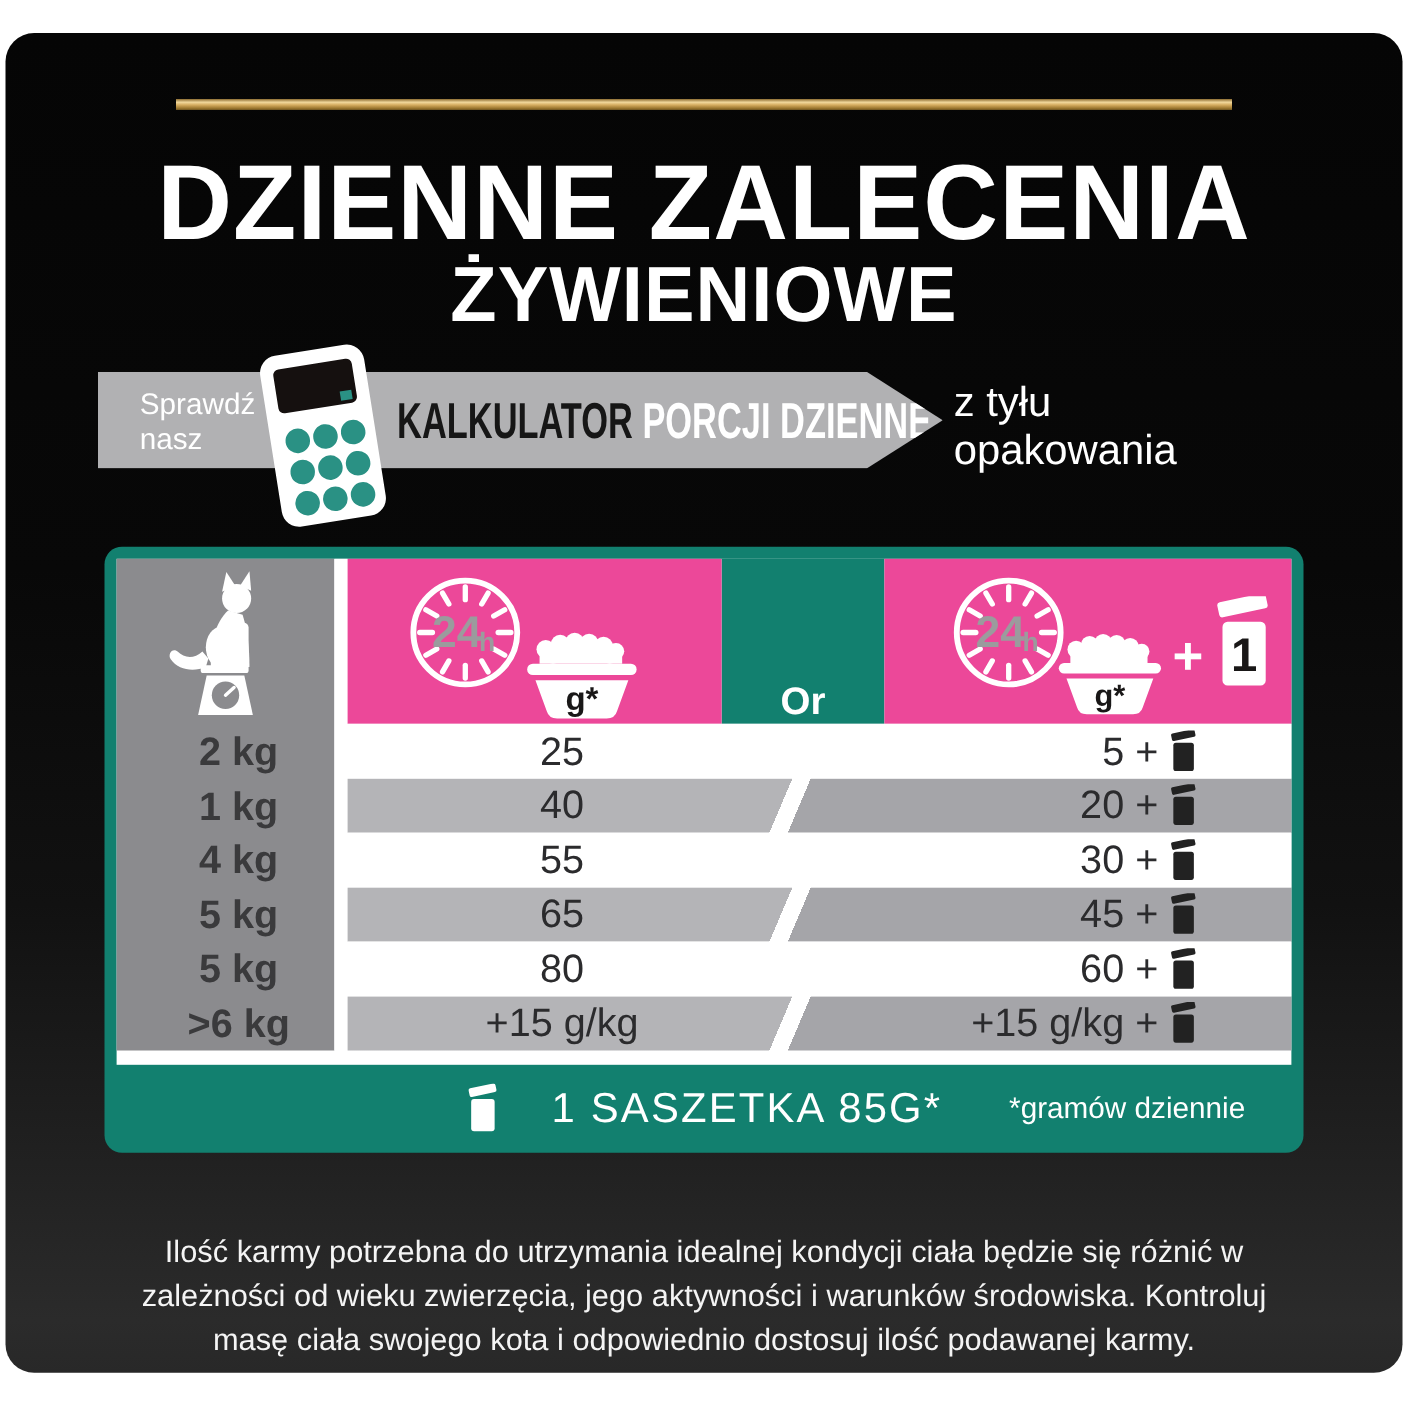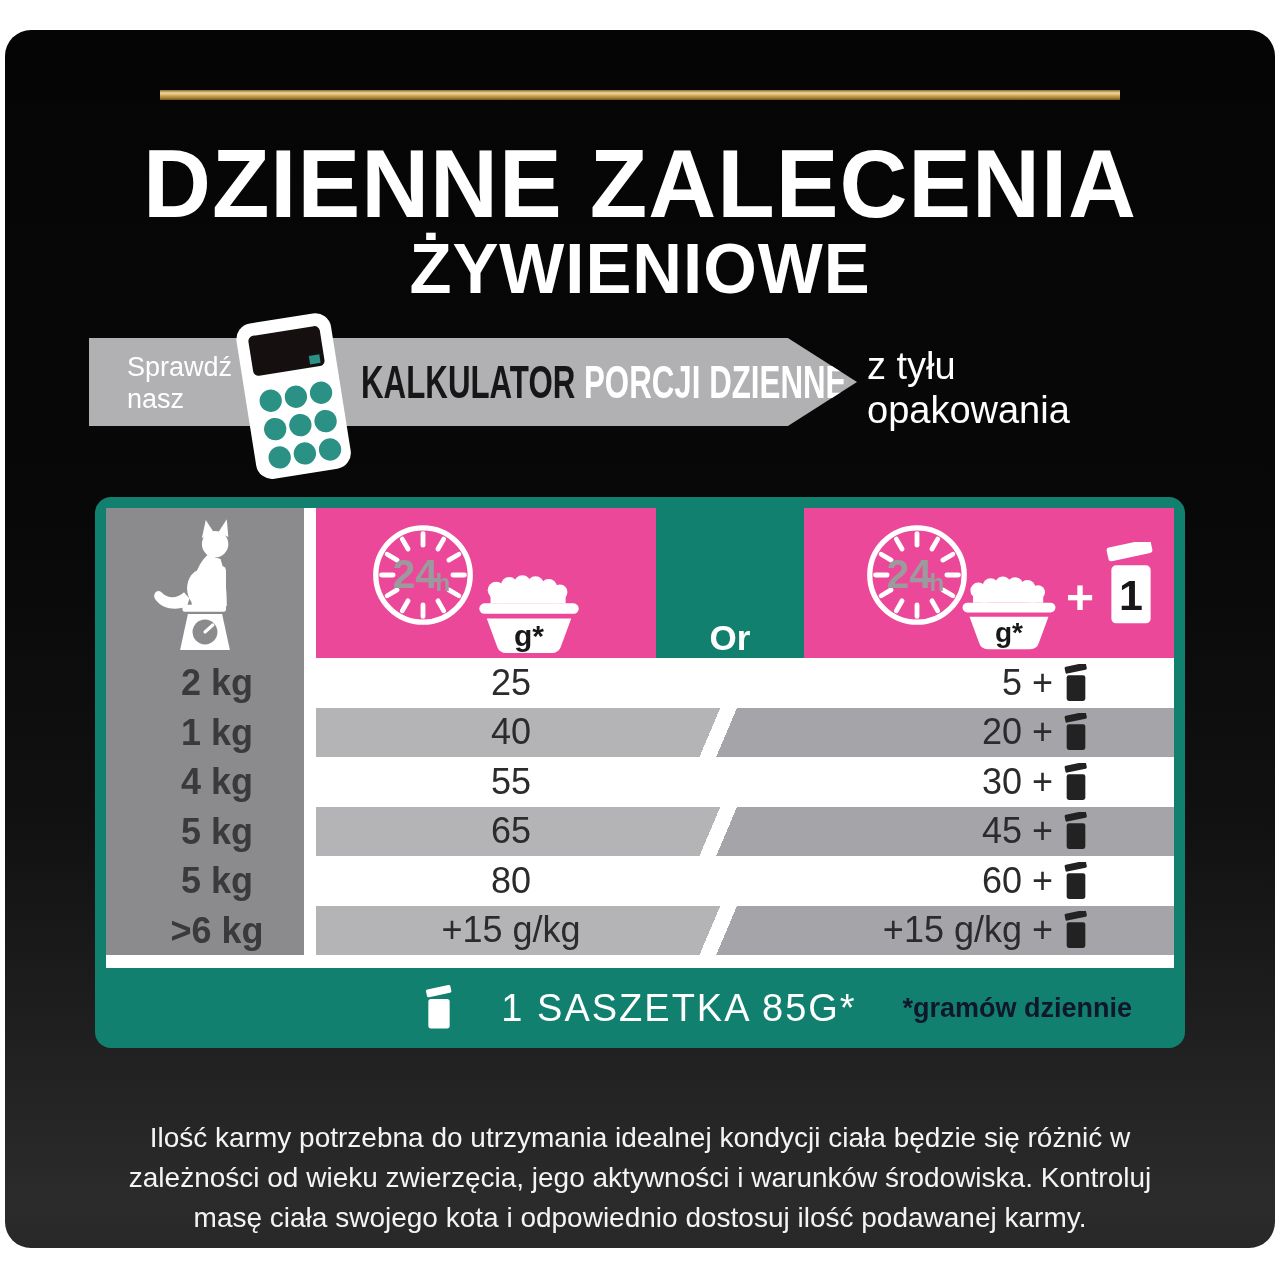--- a/index.html
+++ b/index.html
@@ -67,21 +67,21 @@
               display:flex; align-items:center; justify-content:flex-end;
               color:#2b2b2d; font-size:36px; font-weight:500; }
   .row-pouch { width:28px; height:38px; margin-left:9px; }
 
   .t-footer { height:80px; display:flex; align-items:center; justify-content:center;
               position:relative; }
   .footer-group { display:flex; align-items:center;gap:32px; }
   .footer-pouch { width:32px; height:46px; margin-right:14px; }
   .footer-label { color:#ffffff; font-size:38px; font-weight:500; letter-spacing:2px; }
   .footer-note  { position:absolute; right:42px; top:50%; transform:translateY(-50%);
-                  color:#0f172a; font-size:27px; font-weight:700; }
+                  color:#ffffff; font-size:27px; font-weight:400; }
 
   .disclaimer { position:absolute; left:50%; top:1088px; transform:translateX(-50%);
                 width:1070px; text-align:center; color:#f4f4f4; font-size:28px;
                 line-height:40px; font-weight:400; }
 </style>
 </head>
 <body>
 
 <div class="panel">
 

